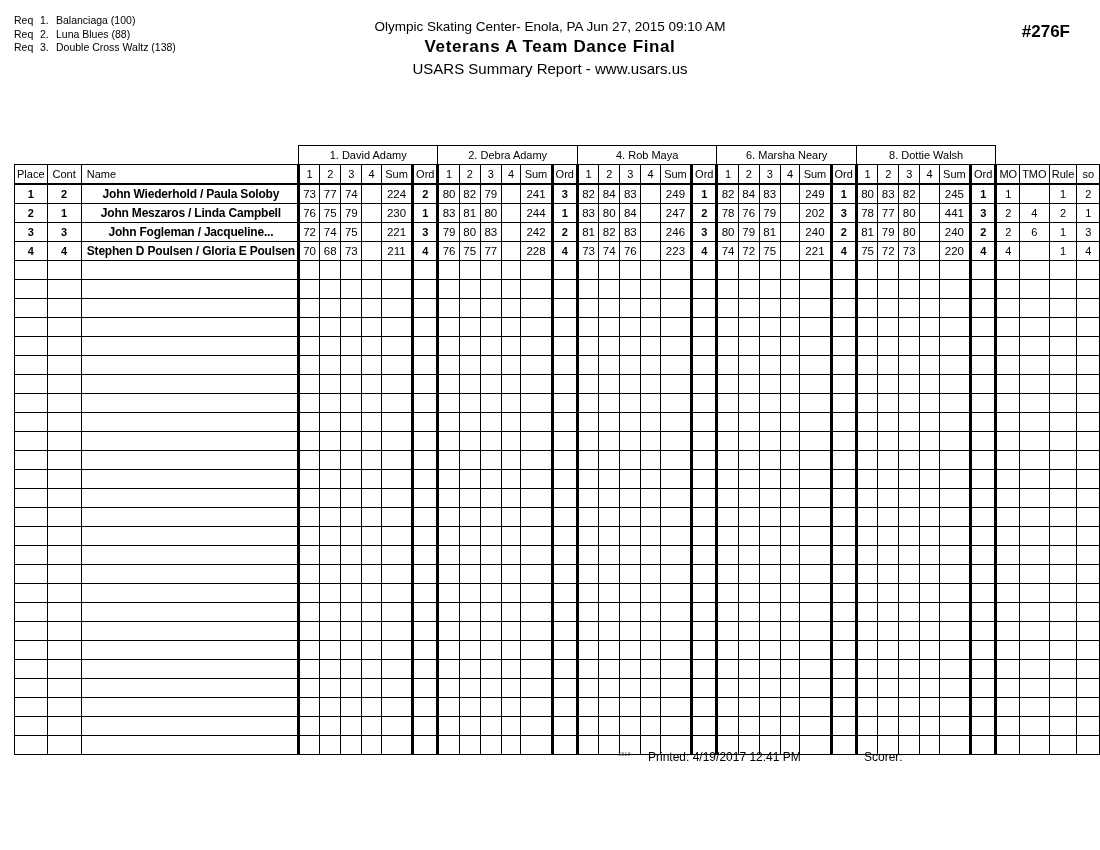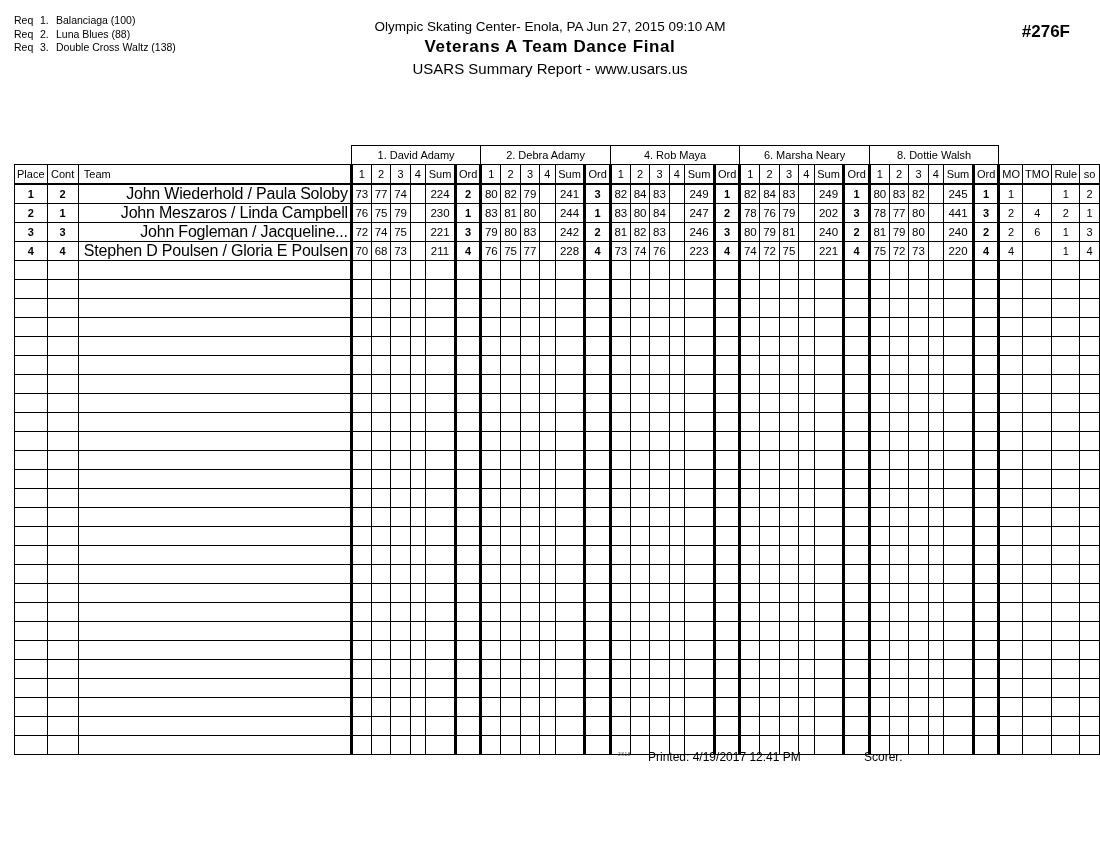--- a/index.html
+++ b/index.html
@@ -37,21 +37,21 @@
   }
   
   .jband td{border:1px solid #000;height:20px;}
   .jband td.void{border:0;}
   .jname{text-align:left;font-size:11px;padding-left:5px;}
 
   .hdr td{font-size:11px;height:19px;}
   .hdr td.left{text-align:left;padding-left:5px;}
 
   .rowdata td{font-size:11.5px;font-weight:bold;height:19px;}
-  .rowdata td.nm{text-align:right;padding-left:5px;font-size:16px;font-weight:normal;letter-spacing:-0.2px;}
+  .rowdata td.nm{text-align:center;padding-left:5px;font-size:12px;font-weight:bold;letter-spacing:-0.2px;}
   .rowdata td.sc{font-weight:normal;font-size:11.5px;}
   .rowdata td.ord{font-weight:bold;}
   .rowdata td.tail{font-weight:normal;}
 
   .blank td{height:19px;}
 
   
   .sep-l{border-left:3px solid #000 !important;}
   .sep-r{border-right:3px solid #000 !important;}
   .thicktop td{border-top:2px solid #000 !important;}
@@ -128,21 +128,21 @@
           <td class="jname" colspan="6">1.  David Adamy</td>
           <td class="jname" colspan="6">2.  Debra Adamy</td>
           <td class="jname" colspan="6">4.  Rob Maya</td>
           <td class="jname" colspan="6">6.  Marsha Neary</td>
           <td class="jname" colspan="6">8.  Dottie Walsh</td>
           <td class="void" colspan="4" style="border: 0px;"></td>
         </tr>
         <tr class="hdr">
           <td>Place</td>
           <td>Cont</td>
-          <td class="left">Team</td>
+          <td class="left">Name</td>
           <td class="sep-l">1</td>
           <td>2</td>
           <td>3</td>
           <td>4</td>
           <td>Sum</td>
           <td class="sep-l sep-r">Ord</td>
           <td class="sep-l">1</td>
           <td>2</td>
           <td>3</td>
           <td>4</td>

